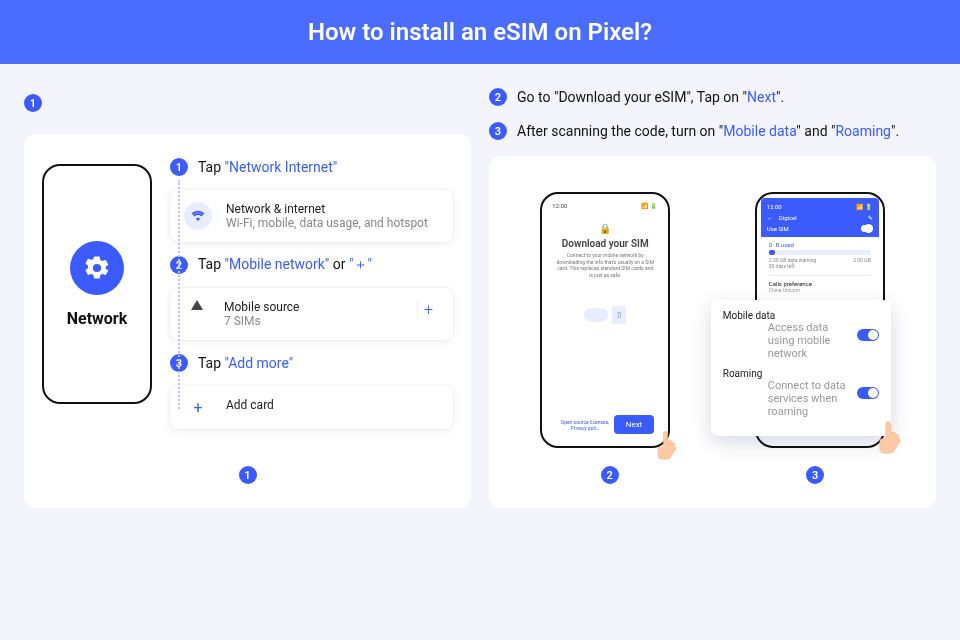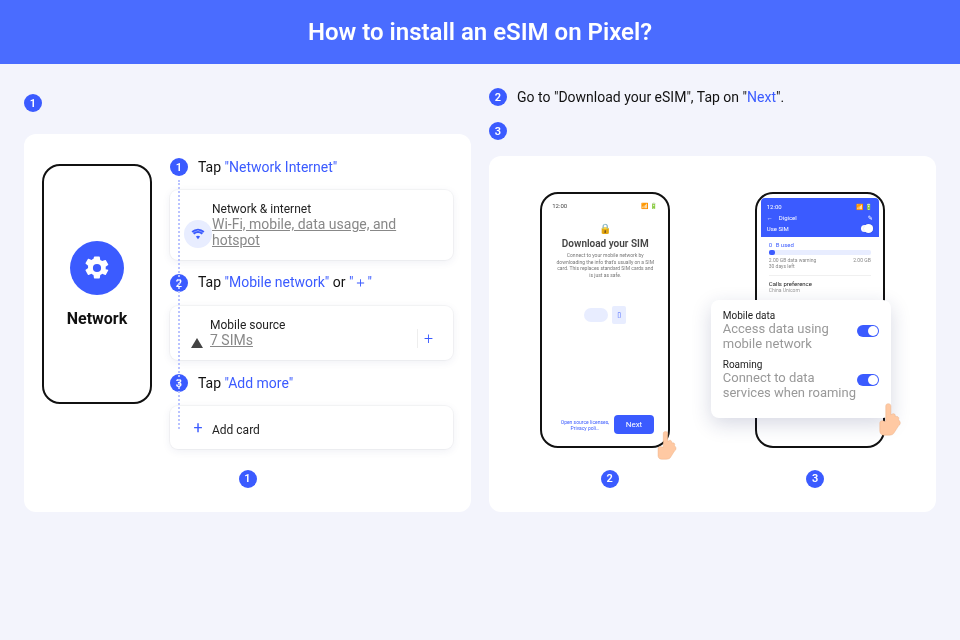--- a/index.html
+++ b/index.html
@@ -19,24 +19,24 @@
   .panel1-body { display:flex; gap:18px; align-items:flex-start; }
   .phone-outline { width:110px; height:240px; border:2.5px solid #111; border-radius:18px; display:flex; flex-direction:column; align-items:center; justify-content:center; gap:14px; margin-top:6px; }
   .gear-circle { width:54px; height:54px; border-radius:50%; background:#3b5bff; display:flex; align-items:center; justify-content:center; color:#fff; }
   .gear-svg { width:28px; height:28px; } 
   .phone-outline .plabel { font-size:16px; font-weight:700; color:#111; }
 
   .steps { flex:1; display:flex; flex-direction:column; gap:14px; position:relative; }
   .step-row { display:flex; align-items:center; gap:10px; font-size:14px; }
   .dotted { position:absolute; left:8px; top:22px; bottom:20px; border-left:2px dotted #b9c3ff; z-index:0; }
 
-  .card { background:#fff; border-radius:8px; box-shadow:0 2px 8px rgba(40,50,120,0.08), 0 0 0 1px rgba(0,0,0,0.03); padding:12px 14px; display:flex; align-items:flex-end; }
+  .card { background:#fff; border-radius:8px; box-shadow:0 2px 8px rgba(40,50,120,0.08), 0 0 0 1px rgba(0,0,0,0.03); padding:12px 14px; display:flex; align-items:flex-start; gap:14px; }
   .card .icon-wrap { width:28px; height:28px; border-radius:50%; background:#e8edff; display:flex; align-items:center; justify-content:center; color:#3b5bff; flex-shrink:0; }
   .card-title { font-size:12px; color:#222; }
-  .card-sub { font-size:14px; color:#888;text-decoration:underline; }
+  .card-sub { font-size:12px; color:#888; }
   .card-plus { margin-left:auto; color:#3b5bff; font-size:16px; font-weight:300; padding:0 6px; border-left:1px solid #eee; }
 
   .center-num { margin-top:auto; align-self:center; padding-top:18px; }
 
   
   .panel2-body { display:flex; justify-content:space-around; gap:18px; padding-top:12px; position:relative; }
   .mock-phone { width:130px; height:256px; border:2px solid #111; border-radius:18px; background:#fff; padding:6px 6px; display:flex; flex-direction:column; font-size:6px; color:#444; position:relative; overflow:hidden; }
   .statusbar { display:flex; justify-content:space-between; font-size:6px; padding:2px 4px; }
   .statusbar .icons span { margin-left:2px; }
 
@@ -69,21 +69,21 @@
   .usage-row { display:flex; justify-content:space-between; font-size:5px; color:#888;}
   .p3-row { display:flex; justify-content:space-between; padding:4px 0; border-top:1px solid #f0f0f0; }
   .p3-row-title { font-size:6px; color:#222;}
   .p3-row-sub { font-size:5px; color:#999;}
 
   
   .overlay-card { position:absolute; left:-44px; top:108px; width:180px; background:#fff; border-radius:8px; box-shadow:0 6px 20px rgba(30,40,100,0.18); padding:10px 12px; z-index:5;}
   .overlay-row { display:flex; justify-content:space-between; align-items:center; margin-bottom:8px; }
   .overlay-row:last-child { margin-bottom:0; }
   .ov-title { font-size:10px; color:#222; }
-  .ov-sub { font-size:13px; color:#999; }
+  .ov-sub { font-size:11px; color:#999;margin-left:45px; }
   .toggle { width:22px; height:12px; background:#3b5bff; border-radius:8px; position:relative; flex-shrink:0;}
   .toggle::after { content:''; position:absolute; right:1px; top:1px; width:10px; height:10px; background:#fff; border-radius:50%;}
   .overlay-hand { position:absolute; right:-14px; bottom:-18px; width:30px; height:34px; }
 
   .spacer-top { min-height:46px; display:flex; flex-direction:column; justify-content:center;}
   .panel2-nums { display:flex; justify-content:space-around; margin-top:auto; padding-top:18px;}
 
   .triangle-icon { width:0; height:0; border-left:6px solid transparent; border-right:6px solid transparent; border-bottom:10px solid #444; }
 </style>
 </head>
@@ -163,20 +163,21 @@
   </div>
 
   <div class="col">
     <div class="spacer-top">
       <div class="instruction">
         <span class="num-badge">2</span>
         <span><span>Go to "Download your eSIM", Tap on "</span><span class="hl">Next</span><span>".</span></span>
       </div>
       <div class="instruction">
         <span class="num-badge">3</span>
+        <span><span>After scanning the code, turn on "</span><span class="hl">Mobile data</span><span>" and "</span><span class="hl">Roaming</span><span>".</span></span>
       </div>
     </div>
 
     <div class="panel">
       <div class="panel2-body">
 
         <div style="position:relative;">
           <div class="mock-phone">
             <div class="statusbar">
               <span>12:00</span>

